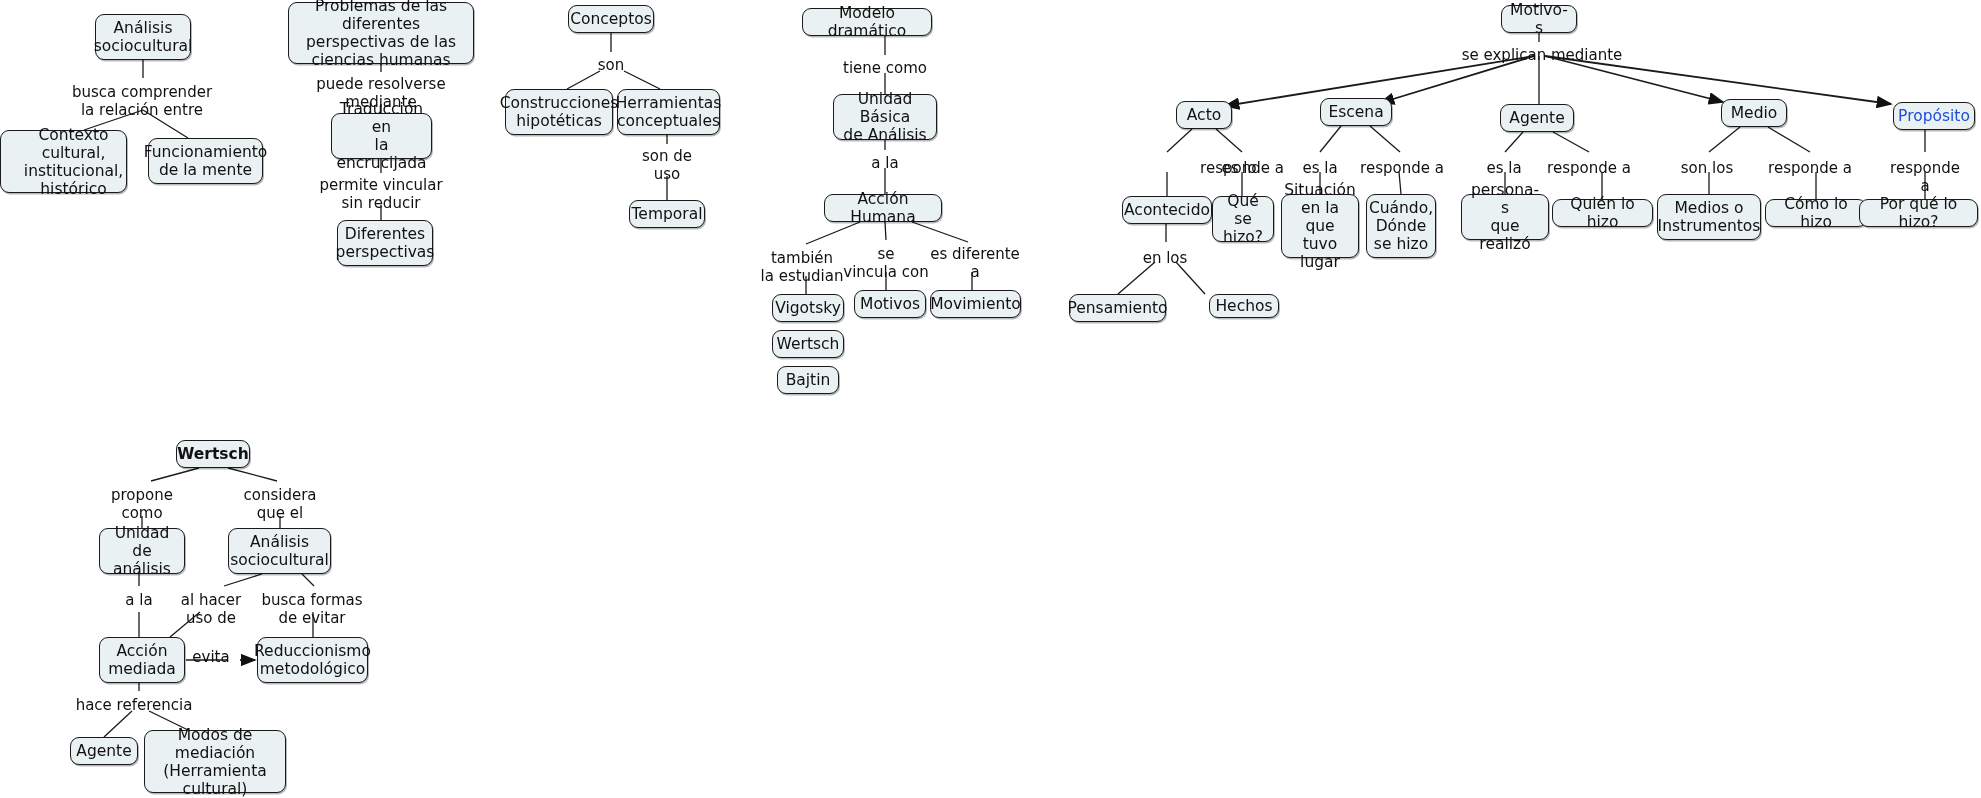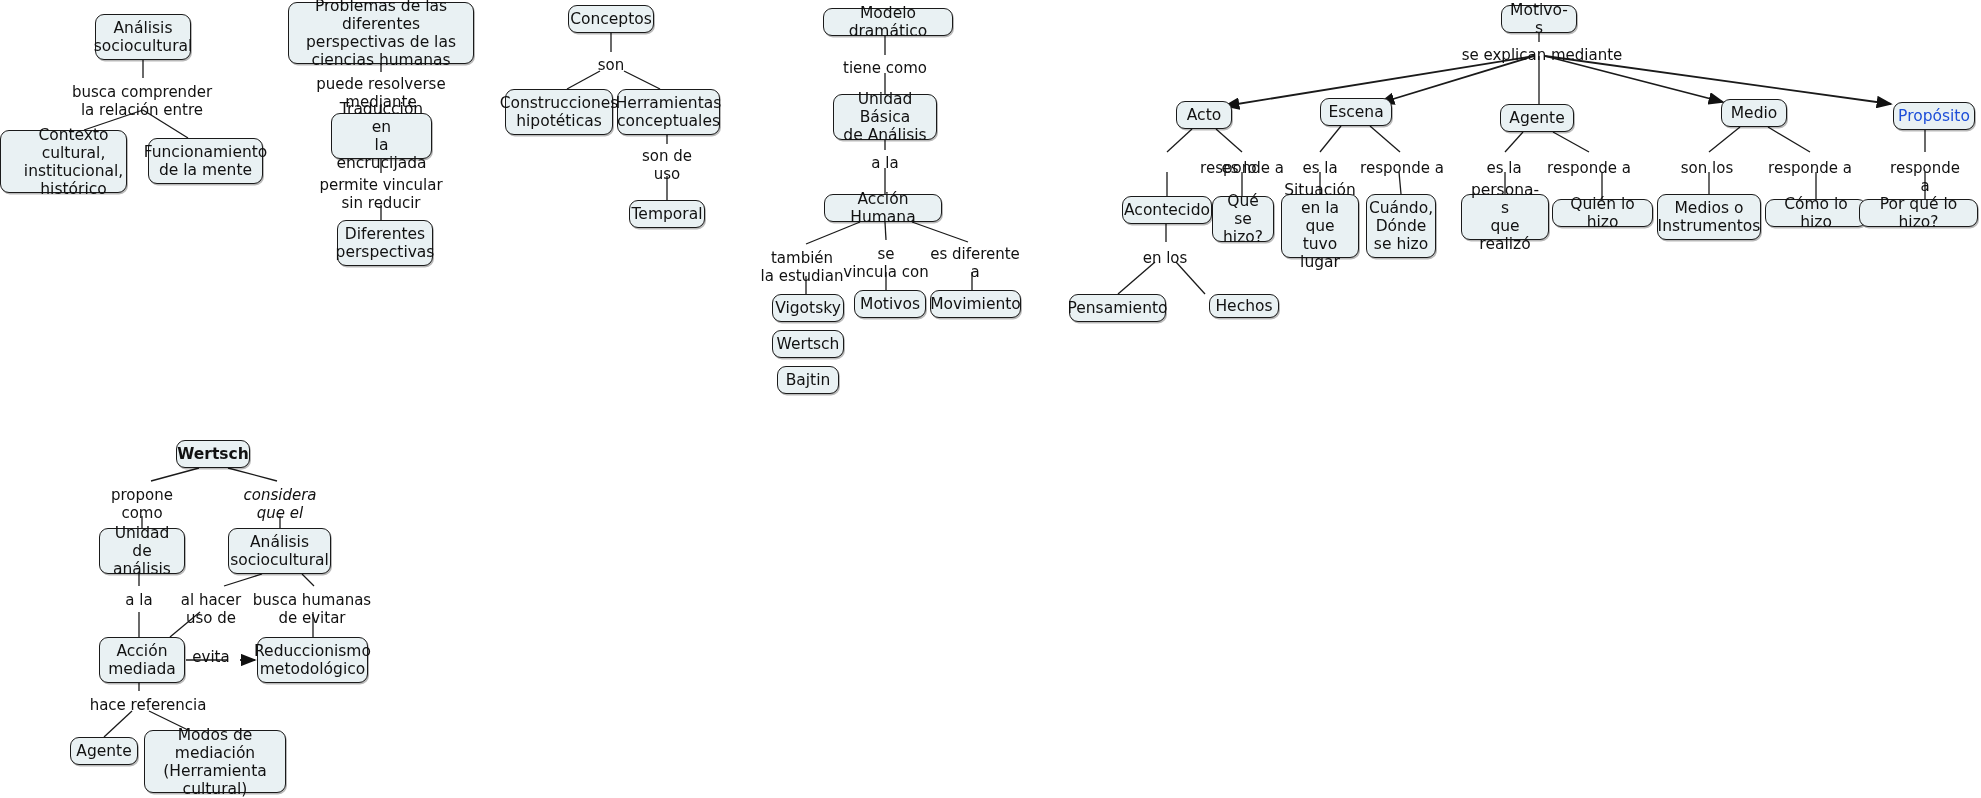--- a/index.html
+++ b/index.html
@@ -137,29 +137,29 @@
       <div class="lbl" style="left: 1165px; top: 250px;">en los</div>
       <div class="lbl" style="left: 1320px; top: 160px;">es la</div>
       <div class="lbl" style="left: 1402px; top: 160px;">responde a</div>
       <div class="lbl" style="left: 1504px; top: 160px;">es la</div>
       <div class="lbl" style="left: 1589px; top: 160px;">responde a</div>
       <div class="lbl" style="left: 1707px; top: 160px;">son los</div>
       <div class="lbl" style="left: 1810px; top: 160px;">responde a</div>
       <div class="lbl" style="left: 1925px; top: 160px;">responde a</div>
       <div class="lbl" style="left: 142px; top: 487px;">propone
 como</div>
-      <div class="lbl" style="left: 280px; top: 487px; font-style: italic;">considera
+      <div class="lbl" style="left: 280px; top: 487px;">considera
 que el</div>
       <div class="lbl" style="left: 139px; top: 592px;">a la</div>
       <div class="lbl" style="left: 211px; top: 592px;">al hacer
 uso de</div>
-      <div class="lbl" style="left: 312px; top: 592px;">busca humanas
+      <div class="lbl" style="left: 312px; top: 592px;">busca formas
 de evitar</div>
       <div class="lbl" style="left: 211px; top: 649px;">evita</div>
-      <div class="lbl" style="left: 148px; top: 697px;">hace referencia</div>
+      <div class="lbl" style="left: 134px; top: 697px;">hace referencia</div>
     </div>
   <div id="node-layer">
       <div class="node" style="left: 95px; top: 14px; width: 96px; height: 46px; background: rgb(233, 241, 243); border-color: rgb(26, 26, 26); color: rgb(17, 17, 17);">Análisis
 sociocultural</div>
       <div class="node" style="left: 0px; top: 130px; width: 127px; height: 63px; background: rgb(233, 241, 243); border-color: rgb(26, 26, 26); color: rgb(17, 17, 17); padding-left: 28px;">Contexto cultural,
 institucional,
 histórico</div>
       <div class="node" style="left: 148px; top: 138px; width: 115px; height: 46px; background: rgb(233, 241, 243); border-color: rgb(26, 26, 26); color: rgb(17, 17, 17);">Funcionamiento
 de la mente</div>
       <div class="node" style="left: 288px; top: 2px; width: 186px; height: 62px; background: rgb(233, 241, 243); border-color: rgb(26, 26, 26); color: rgb(17, 17, 17);">Problemas de las diferentes
@@ -168,21 +168,21 @@
       <div class="node" style="left: 331px; top: 113px; width: 101px; height: 46px; background: rgb(233, 241, 243); border-color: rgb(26, 26, 26); color: rgb(17, 17, 17);">Traducción en
 la encrucijada</div>
       <div class="node" style="left: 337px; top: 220px; width: 96px; height: 46px; background: rgb(233, 241, 243); border-color: rgb(26, 26, 26); color: rgb(17, 17, 17);">Diferentes
 perspectivas</div>
       <div class="node" style="left: 568px; top: 5px; width: 86px; height: 28px; background: rgb(233, 241, 243); border-color: rgb(26, 26, 26); color: rgb(17, 17, 17);">Conceptos</div>
       <div class="node" style="left: 505px; top: 89px; width: 108px; height: 46px; background: rgb(233, 241, 243); border-color: rgb(26, 26, 26); color: rgb(17, 17, 17);">Construcciones
 hipotéticas</div>
       <div class="node" style="left: 617px; top: 89px; width: 103px; height: 46px; background: rgb(233, 241, 243); border-color: rgb(26, 26, 26); color: rgb(17, 17, 17);">Herramientas
 conceptuales</div>
       <div class="node" style="left: 629px; top: 200px; width: 76px; height: 28px; background: rgb(233, 241, 243); border-color: rgb(26, 26, 26); color: rgb(17, 17, 17);">Temporal</div>
-      <div class="node" style="left: 823px; top: 8px; width: 130px; height: 28px; background: rgb(233, 241, 243); border-color: rgb(26, 26, 26); color: rgb(17, 17, 17);">Modelo dramático</div>
+      <div class="node" style="left: 802px; top: 8px; width: 130px; height: 28px; background: rgb(233, 241, 243); border-color: rgb(26, 26, 26); color: rgb(17, 17, 17);">Modelo dramático</div>
       <div class="node" style="left: 833px; top: 94px; width: 104px; height: 46px; background: rgb(233, 241, 243); border-color: rgb(26, 26, 26); color: rgb(17, 17, 17);">Unidad Básica
 de Análisis</div>
       <div class="node" style="left: 824px; top: 194px; width: 118px; height: 28px; background: rgb(233, 241, 243); border-color: rgb(26, 26, 26); color: rgb(17, 17, 17);">Acción Humana</div>
       <div class="node" style="left: 772px; top: 294px; width: 72px; height: 28px; background: rgb(233, 241, 243); border-color: rgb(26, 26, 26); color: rgb(17, 17, 17);">Vigotsky</div>
       <div class="node" style="left: 772px; top: 330px; width: 72px; height: 28px; background: rgb(233, 241, 243); border-color: rgb(26, 26, 26); color: rgb(17, 17, 17);">Wertsch</div>
       <div class="node" style="left: 777px; top: 366px; width: 62px; height: 28px; background: rgb(233, 241, 243); border-color: rgb(26, 26, 26); color: rgb(17, 17, 17);">Bajtin</div>
       <div class="node" style="left: 854px; top: 290px; width: 72px; height: 28px; background: rgb(233, 241, 243); border-color: rgb(26, 26, 26); color: rgb(17, 17, 17);">Motivos</div>
       <div class="node" style="left: 930px; top: 290px; width: 91px; height: 28px; background: rgb(233, 241, 243); border-color: rgb(26, 26, 26); color: rgb(17, 17, 17);">Movimiento</div>
       <div class="node" style="left: 1501px; top: 5px; width: 76px; height: 28px; background: rgb(233, 241, 243); border-color: rgb(26, 26, 26); color: rgb(17, 17, 17);">Motivo-s</div>
       <div class="node" style="left: 1176px; top: 101px; width: 56px; height: 28px; background: rgb(233, 241, 243); border-color: rgb(26, 26, 26); color: rgb(17, 17, 17);">Acto</div>

